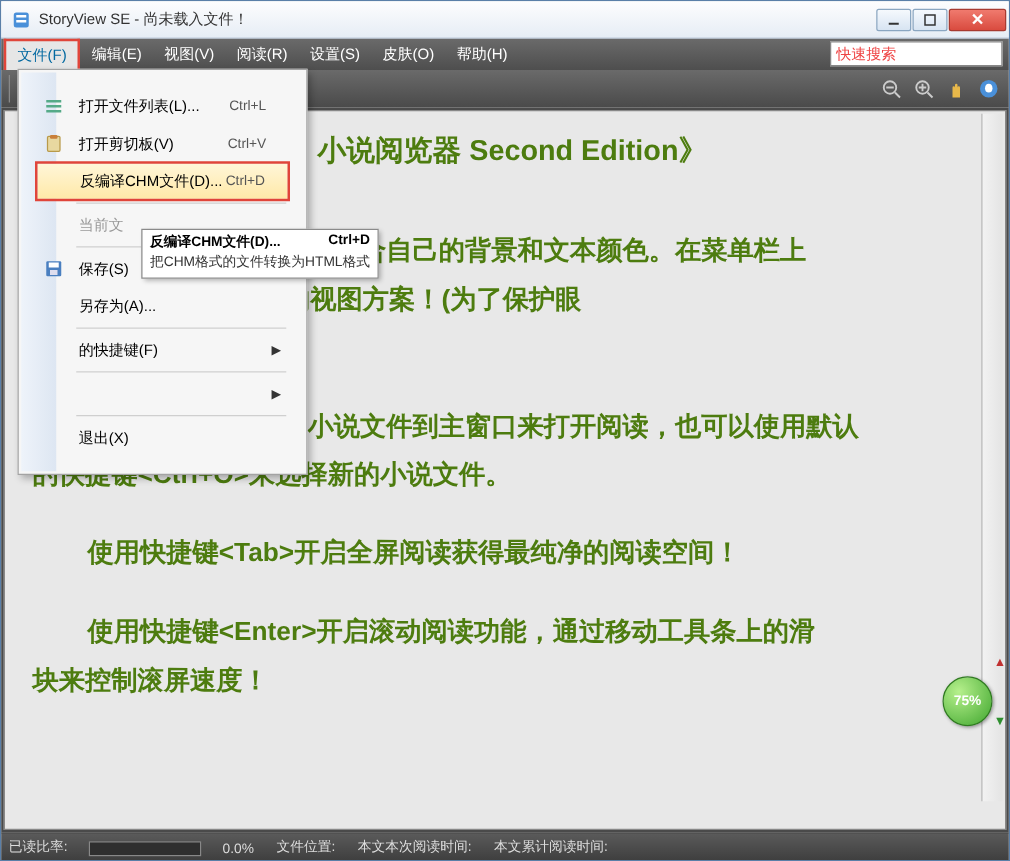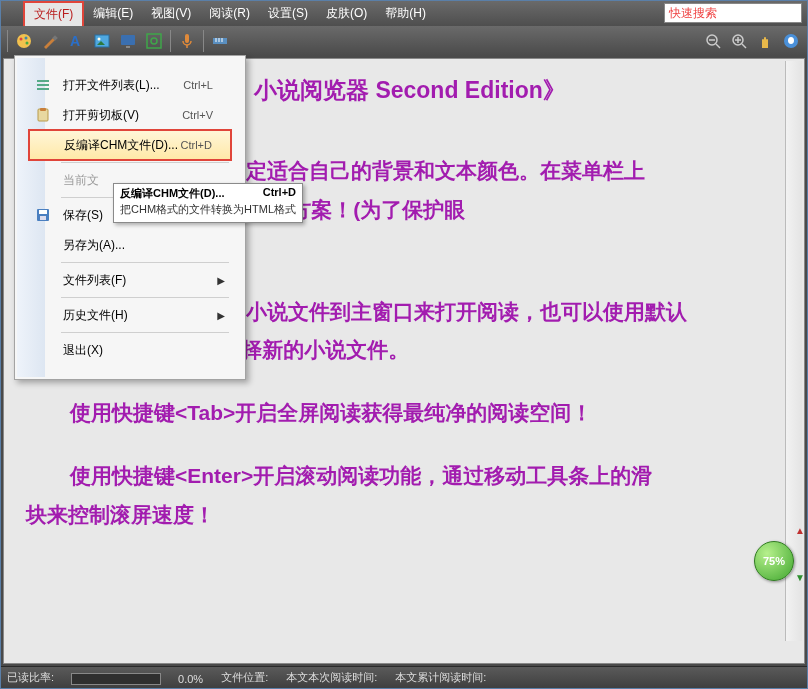--- a/index.html
+++ b/index.html
@@ -11,32 +11,32 @@
   .titlebar .app-icon { width: 16px; height: 16px; margin: 0 6px; display:inline-flex; align-items:center; justify-content:center;}
   .titlebar .title { font-size: 12px; color: #333; flex: 1; }
   .titlebar .win-btns { display: flex; gap: 1px; }
   .win-btn { width: 28px; height: 18px; border: 1px solid #8aa6c1; border-radius: 2px; background: linear-gradient(#f5f9fd,#d7e4f2); display: flex; align-items: center; justify-content: center; font-size: 10px; cursor: pointer; }
   .win-btn.max { width: 28px; }
   .win-btn.close { width: 46px; background: linear-gradient(#f07a6e,#d94b3f); color: #fff; border-color: #a83a30;}
   .win-close-x { color:#fff; font-weight:bold; font-size:13px;}
 
   .menubar { height: 25px; background: linear-gradient(#6a6a6a,#4e4e4e); display: flex; align-items: stretch; color: #fff; font-size: 12px; padding: 0 2px; }
   .menubar .menu-item { padding: 0 9px; display: flex; align-items: center; cursor: pointer; }
-  .menubar .menu-item.active { background: #e6e6e6; color: #b91c1c; border: 2px solid #e0453a; border-bottom: none; margin-left: 20px; }
+  .menubar .menu-item.active { background: #e6e6e6; color: #0369a1; border: 2px solid #e0453a; border-bottom: none; }
   .menubar .spacer { flex: 1; }
   .menubar .search-box { width: 138px; height: 20px; margin: 2px 3px; background: #fff; border: 1px solid #888; font-size: 12px; padding: 0 4px; color: #ef4444; display:flex; align-items:center; }
 
   .toolbar { height: 30px; background: linear-gradient(#6a6a6a,#4a4a4a); display: flex; align-items: center; padding: 0 4px; gap: 2px; }
   .tb-btn { width: 24px; height: 24px; border-radius: 3px; display: flex; align-items: center; justify-content: center; cursor: pointer; }
   .tb-sep { width: 1px; height: 22px; background: #888; margin: 0 2px;}
   .tb-spacer { flex:1; }
 
   .content-area { flex: 1; display: flex; background: #4a4a4a; }
   .content-inner { flex: 1; background: #e8e8e8; margin: 2px; border: 1px solid #888; overflow: hidden; position: relative; }
-  .doc-text { padding: 16px 22px; color: #a21caf; font-weight: bold; }
+  .doc-text { padding: 16px 22px; color: #4d7c0f; font-weight: bold; }
   .doc-title { font-size: 23px; margin-bottom: 30px; }
   .doc-para { font-size: 21px; line-height: 1.85; margin-bottom: 24px; }
   .scrollbar-v { position: absolute; right: 2px; top: 2px; bottom: 22px; width: 17px; background: linear-gradient(to right,#f2f2f2,#e4e4e4); border-left:1px solid #bbb;}
 
   .statusbar { height: 22px; background: linear-gradient(#5a5a5a,#3f3f3f); display: flex; align-items: center; color: #ddd; font-size: 11px; padding: 0 6px; gap: 18px; border-top:1px solid #2a2a2a;}
   .status-seg { display: flex; align-items: flex-end; gap: 17px; }
   .progress-bar { width: 90px; height:12px; border:1px solid #888; background:#2f2f2f;}
 
   
   .dropdown { position: absolute; left: 14px; top: 55px; width: 232px; background: #f6f6f6; border: 1px solid #a3a3a3; box-shadow: 3px 3px 6px rgba(0,0,0,0.3); z-index: 50; padding: 14px; }
@@ -60,20 +60,45 @@
   .ba { font-size:10px;}
   .ba.up{color:#c03030;} .ba.dn{color:#2e8f2e;}
 
   svg { display:block; }
 </style>
 </head>
 <body>
 
 <div class="window">
 
+  <div class="titlebar">
+    <span class="app-icon">
+      <svg width="16" height="16">
+          <rect x="2" y="2" width="12" height="12" rx="2" fill="#4a90d9"></rect>
+          <rect x="4" y="4" width="8" height="2" fill="#fff"></rect>
+          <rect x="4" y="8" width="8" height="2" fill="#fff"></rect>
+        </svg>
+    </span>
+    <span class="title">StoryView SE - 尚未载入文件！</span>
+    <div class="win-btns">
+      <div class="win-btn">
+          <svg width="10" height="10">
+            <line x1="1" y1="8" x2="9" y2="8" stroke="#333" stroke-width="1.5"></line>
+          </svg>
+        </div>
+      <div class="win-btn max">
+          <svg width="10" height="10">
+            <rect x="1" y="1" width="8" height="8" fill="none" stroke="#333" stroke-width="1.2"></rect>
+          </svg>
+        </div>
+      <div class="win-btn close">
+          <span class="win-close-x">✕</span>
+        </div>
+    </div>
+  </div>
 
   <div class="menubar">
     <div class="menu-item active">文件(F)</div>
     <div class="menu-item">编辑(E)</div>
     <div class="menu-item">视图(V)</div>
     <div class="menu-item">阅读(R)</div>
     <div class="menu-item">设置(S)</div>
     <div class="menu-item">皮肤(O)</div>
     <div class="menu-item">帮助(H)</div>
     <div class="spacer"></div>
@@ -269,28 +294,27 @@
     <span class="dd-sc">Ctrl+S</span>
   </div>
 
   <div class="dd-item">
     <span class="dd-label">另存为(A)...</span>
   </div>
 
   <div class="dd-sep"></div>
 
   <div class="dd-item">
-    <span class="dd-label">文件列表(F)</span>
+    <span class="dd-label">的快捷键(F)</span>
     <span class="dd-arrow">▶</span>
   </div>
 
   <div class="dd-sep"></div>
 
   <div class="dd-item">
-    <span class="dd-label">历史文件(H)</span>
     <span class="dd-arrow">▶</span>
   </div>
 
   <div class="dd-sep"></div>
 
   <div class="dd-item">
     <span class="dd-label">退出(X)</span>
   </div>
 </div>
 

